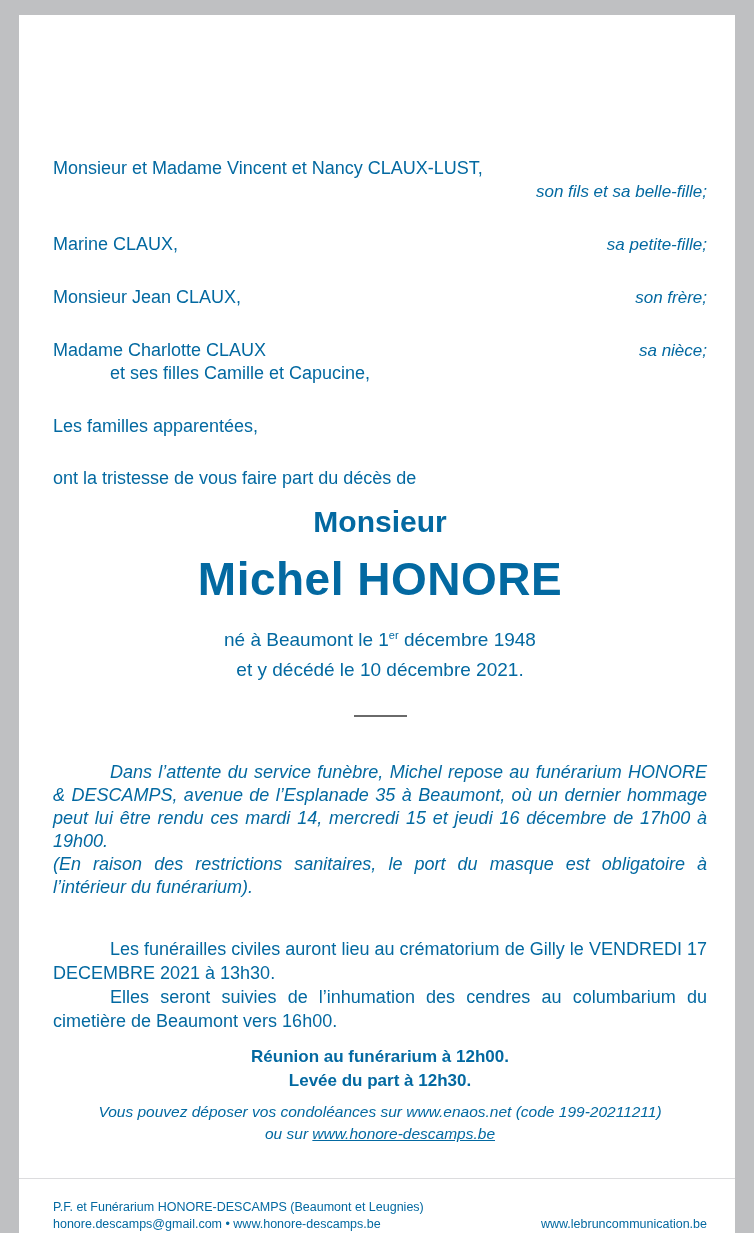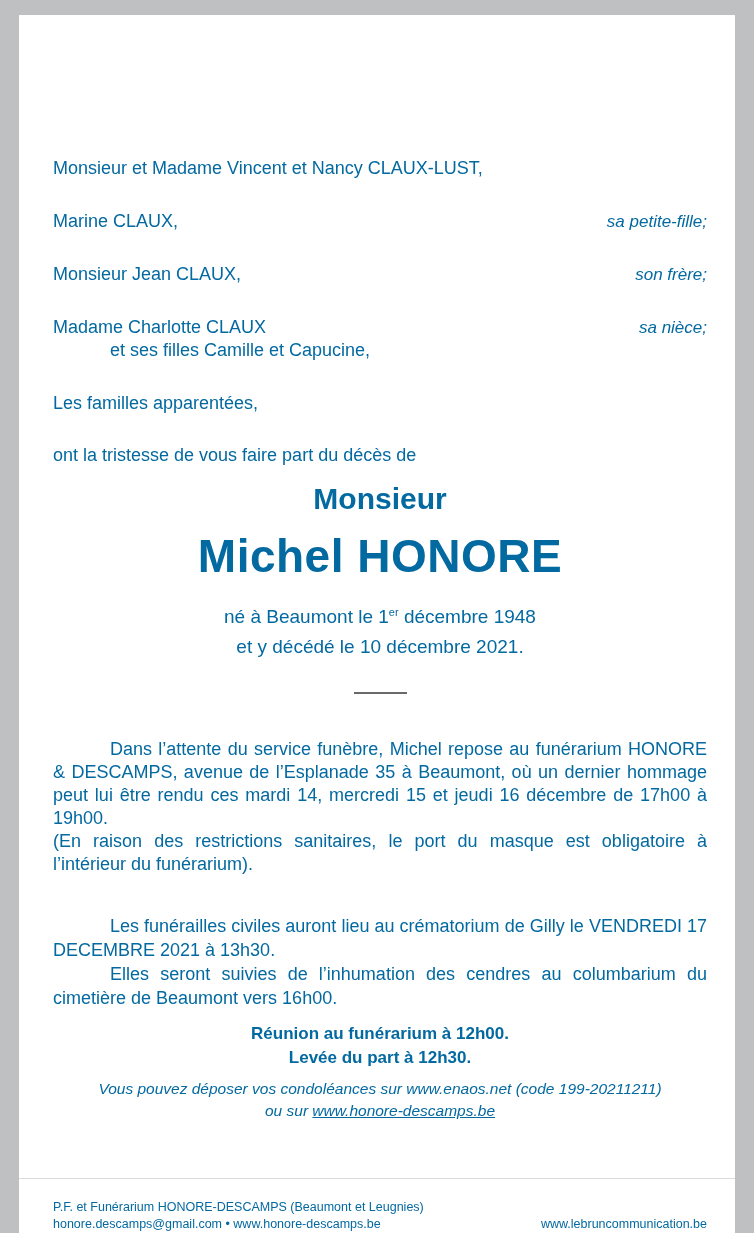--- a/index.html
+++ b/index.html
@@ -76,21 +76,21 @@
     height: 2px;
     background: #6a6a6a;
     margin: 30px auto 0 auto;
   }
   
   .para {
     font-size: 18px;
     line-height: 23px;
     text-align: justify;
   }
-  .para.it { }
+  .para.it { font-style: italic; }
   .para.indent { text-indent: 57px; }
   .repose-para { margin-top: 44px; }
   .funeral-para-1 { margin-top: 38px; line-height: 24px; }
   .funeral-para-2 { line-height: 24px; }
   
   .meeting-line {
     text-align: center;
     font-weight: bold;
     font-size: 17px;
     line-height: 24px;
@@ -126,20 +126,21 @@
   }
 </style>
 </head>
 <body>
 
 <div class="card">
 
   <div>
     <div class="rel-row stack">
       <span class="rel-name">Monsieur et Madame Vincent et Nancy CLAUX-LUST,</span>
+      <span class="rel-relation">son fils et sa belle-fille;</span>
     </div>
     <div class="rel-row">
       <span class="rel-name">Marine CLAUX,</span>
       <span class="rel-relation">sa petite-fille;</span>
     </div>
     <div class="rel-row">
       <span class="rel-name">Monsieur Jean CLAUX,</span>
       <span class="rel-relation">son frère;</span>
     </div>
     <div class="rel-row">

